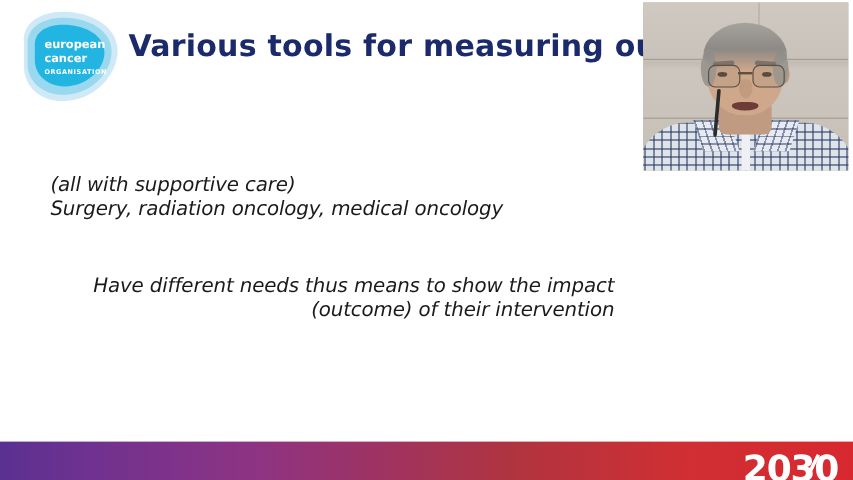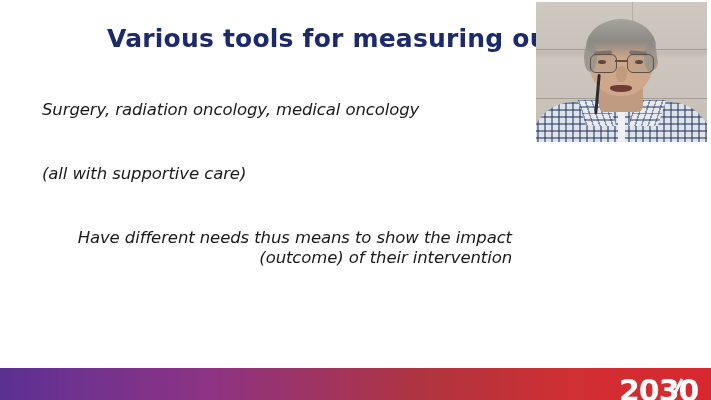--- a/index.html
+++ b/index.html
@@ -247,26 +247,36 @@
     height: 32px;
     display: flex;
   }
   #logo-2030 svg { display: block; }
 </style>
 </head>
 <body>
 
 <div id="slide">
 
+  <div id="logo">
+    <svg viewBox="0 0 96 82" xmlns="http://www.w3.org/2000/svg" aria-hidden="true">
+      <path d="M12 30 C10 12, 28 2, 50 4 C72 6, 90 18, 90 36 C90 56, 72 76, 48 78 C26 80, 12 66, 12 50 Z" fill="#cfeaf6"></path>
+      <path d="M15 31 C14 16, 30 7, 50 9 C70 11, 85 21, 85 37 C85 54, 69 72, 47 73 C28 74, 15 62, 15 48 Z" fill="#9ad8ef"></path>
+      <path d="M21 31 C21 19, 34 13, 51 15 C67 17, 79 25, 79 38 C79 52, 64 66, 46 66 C31 66, 21 56, 21 44 Z" fill="#22b5e2"></path>
+      <text x="29" y="34" fill="#ffffff" font-family="DejaVu Sans, sans-serif" font-size="9.5" font-weight="600">european</text>
+      <text x="29" y="46" fill="#ffffff" font-family="DejaVu Sans, sans-serif" font-size="9.5" font-weight="600">cancer</text>
+      <text x="29" y="56" fill="#ffffff" font-family="DejaVu Sans, sans-serif" font-size="5.4" font-weight="600" letter-spacing="0.5">ORGANISATION</text>
+    </svg>
+  </div>
 
   <div id="title">Various tools for measuring outcomes</div>
 
   <div id="body-text">
+    <div class="para p2">(all with supportive care)</div>
     <div class="para p1">Surgery, radiation oncology, medical oncology</div>
-    <div class="para p2">(all with supportive care)</div>
     <div class="para p3">Have different needs thus means  to show the impact (outcome)  of their intervention</div>
   </div>
 
   <div id="video-panel">
     <div class="wall"></div>
     <div class="wall-seam s1"></div>
     <div class="wall-seam s2"></div>
     <div class="wall-vseam"></div>
     <div class="shirt"></div>
     <div class="collar-l"></div>

